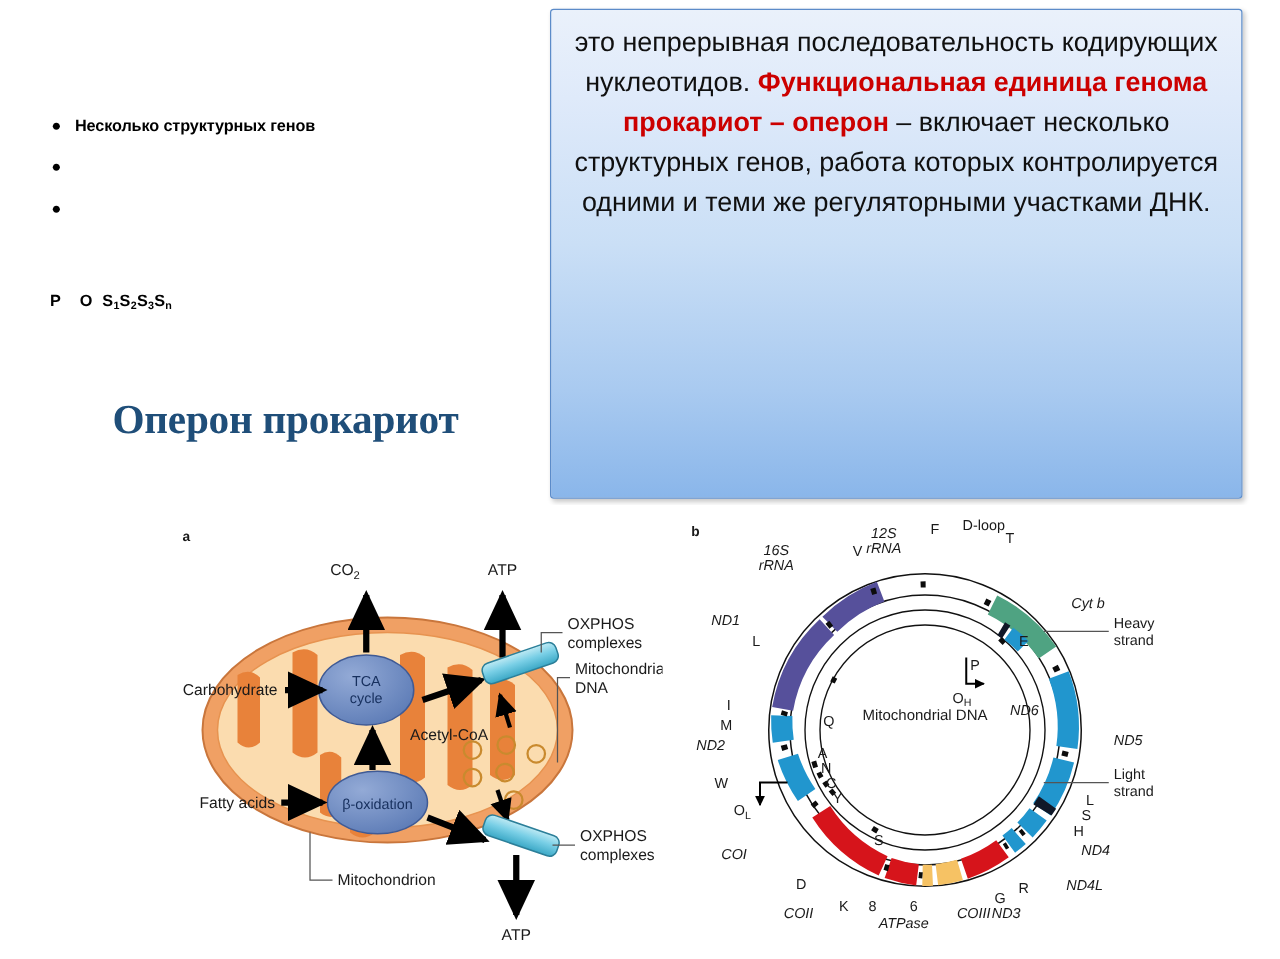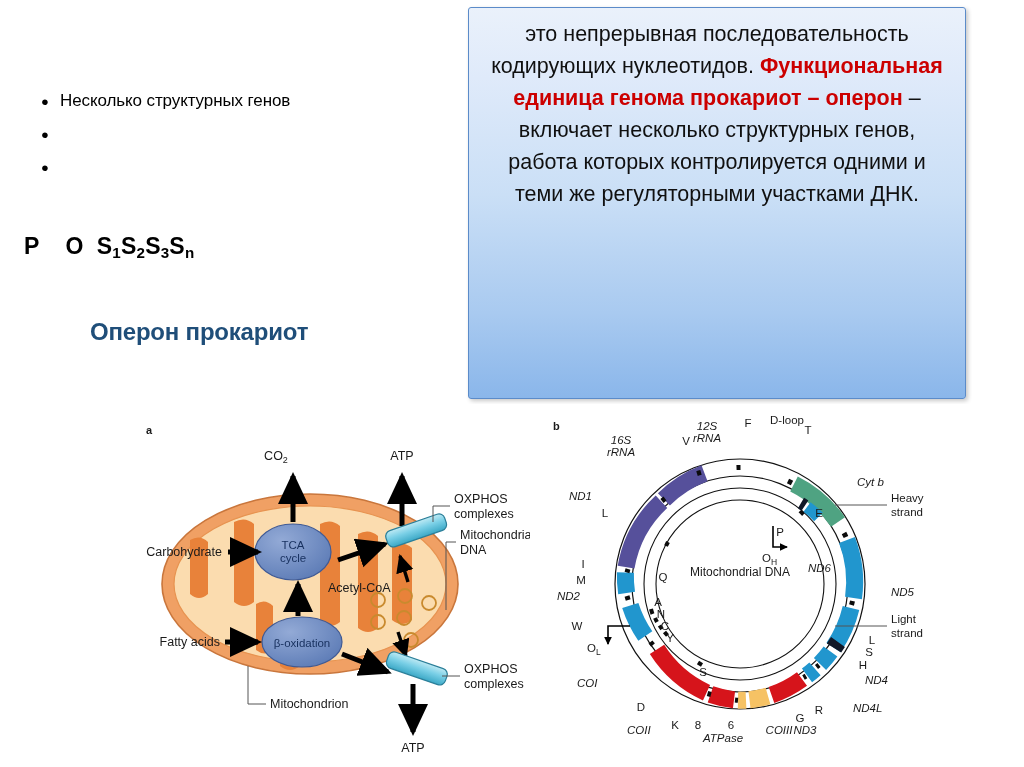--- a/index.html
+++ b/index.html
@@ -31,60 +31,61 @@
   .bullet-dot {
     width: 30px;
     flex: 0 0 30px;
     font-size: 21px;
     line-height: 26px;
     color: #000;
     text-align: center;
     padding-top: 1px;
   }
   .bullet-text {
-    font-size: 17px;
+    font-size: 13px;
     line-height: 26px;
-    font-weight: normal;
+    font-weight: bold;
     color: #000000;
     letter-spacing: -0.1px;
   }
 
   #operon-formula {
     position: absolute;
-    left: 24px;
+    left: 40px;
     top: 233px;
-    font-size: 23px;
+    font-size: 13px;
     font-weight: bold;
     color: #000;
     white-space: pre;
     letter-spacing: 0.2px;
   }
   #operon-formula sub {
     font-size: 0.66em;
     vertical-align: baseline;
     position: relative;
     bottom: -0.28em;
   }
 
   #operon-title {
     position: absolute;
     left: 90px;
     top: 318px;
-    font-size: 24px;
+    font-size: 33px;
     font-weight: bold;
     color: #1F4E79;
     letter-spacing: -0.2px;
+    font-family: Liberation Serif, serif;
   }
 
   
   #definition-box {
     position: absolute;
-    left: 468px;
+    left: 440px;
     top: 7px;
-    width: 498px;
+    width: 554px;
     height: 392px;
     box-sizing: border-box;
     border: 1.5px solid #5B8BC9;
     border-radius: 3px;
     background: linear-gradient(to bottom, #eaf1fb 0%, #dfeafa 18%, #cadff6 48%, #a9caf0 78%, #8ab6ea 100%);
     box-shadow: 2px 2px 4px rgba(0,0,0,0.22);
     padding: 10px 14px 16px 14px;
     text-align: center;
     font-size: 21.5px;
     line-height: 32px;

